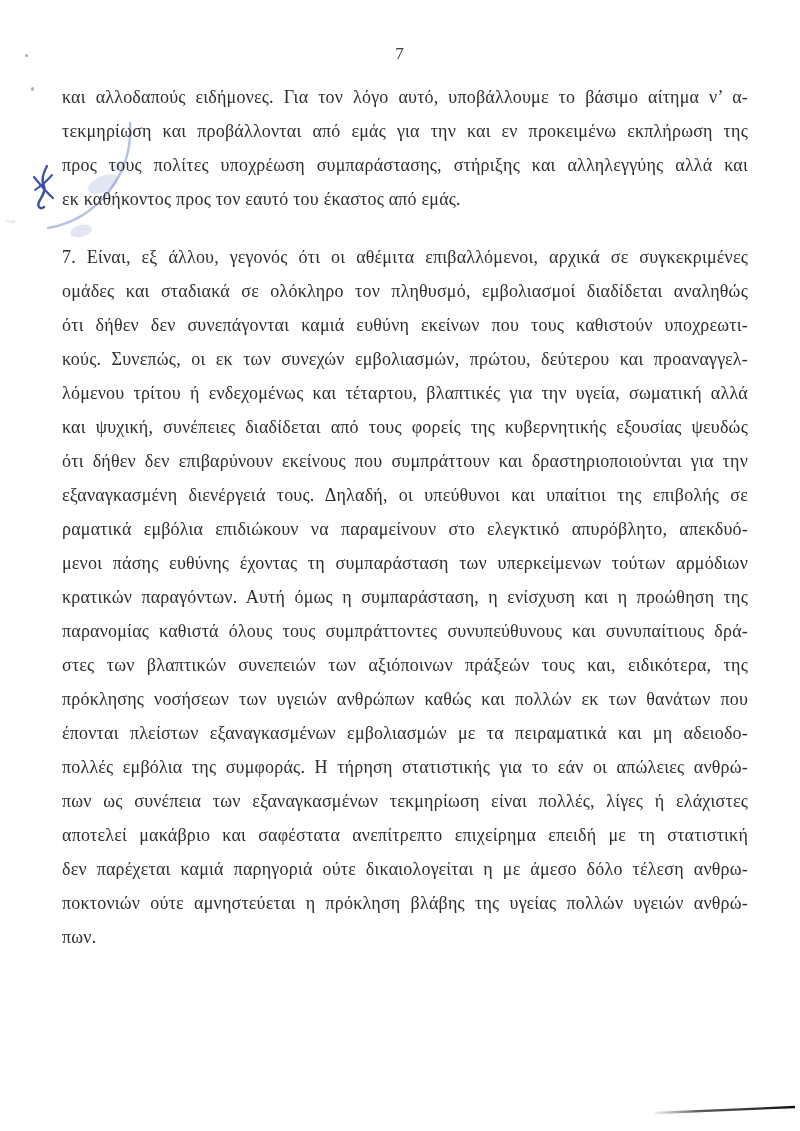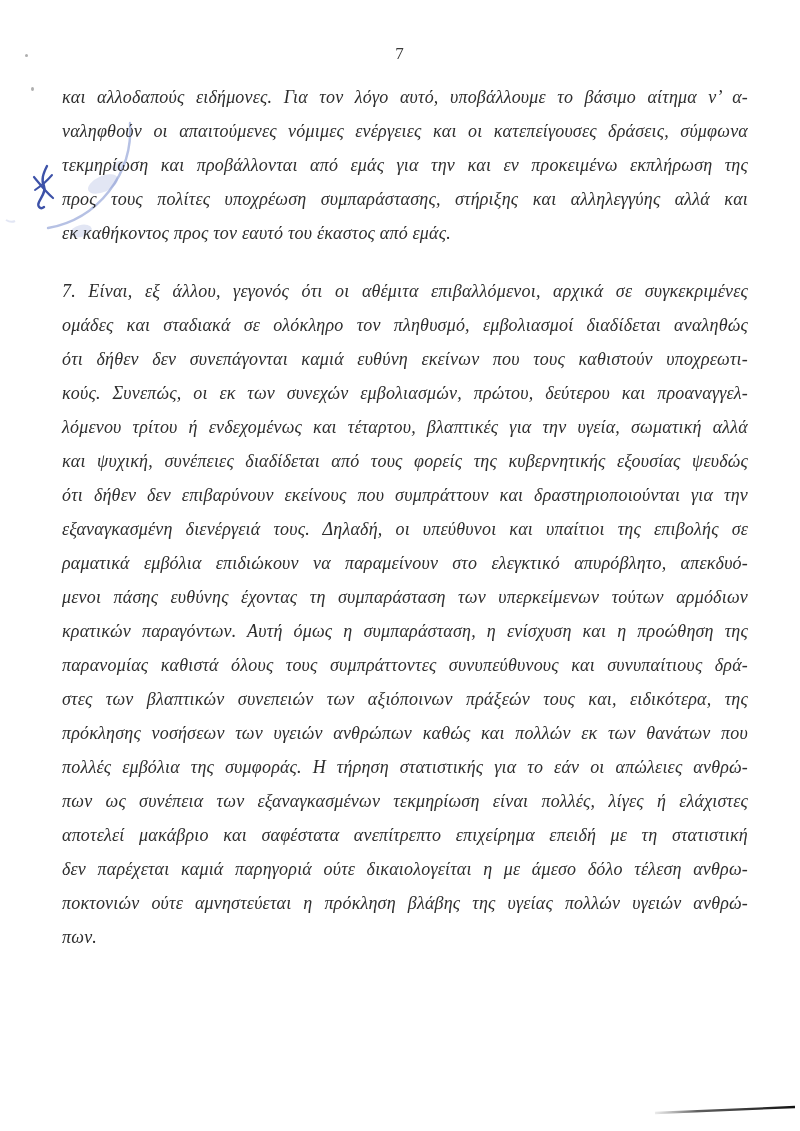--- a/index.html
+++ b/index.html
@@ -13,21 +13,20 @@
   }
   .page-number {
     position:absolute; top:44px; left:0; width:800px;
     text-align:center; font-size:17px; color:#3a3a3a;
     letter-spacing:1px;
   }
   .body-text {
     position:absolute; left:62px; top:80px; width:686px;
     font-size:18px; line-height:34px; color:var(--ink);
     letter-spacing:0.2px;
-    font-style:italic;
   }
   .para + .para { margin-top:24px; }
   .line { text-align:justify; text-align-last:justify; white-space:normal; }
   .line.shortlast { text-align-last:left; }
   
   .paraph { position:absolute; left:30px; top:164px; width:30px; height:52px; }
   
   .stamp { position:absolute; left:0; top:96px; width:150px; height:172px; filter:blur(0.5px); }
   
   .speck { position:absolute; width:3px; height:3px; border-radius:50%; background:#9a9a9a; opacity:0.8; }
@@ -56,40 +55,40 @@
     <path d="M4,13 C9,19 15,27 23,34" fill="none" stroke-width="2.2" stroke-linecap="round" stroke="#3d52a8"></path>
     <path d="M22,11 C17,17 11,22 5,26" fill="none" stroke-width="2" stroke-linecap="round" stroke="#3d52a8"></path>
   </svg>
 
   <div class="speck s1"></div>
   <div class="speck s2"></div>
 
   <div class="body-text">
       <div class="para">
         <div class="line">και αλλοδαπούς ειδήμονες. Για τον λόγο αυτό, υποβάλλουμε το βάσιμο αίτημα ν’ α-</div>
-        <div class="line">ναληφθούν οι απαιτούμενες νόμιμες ενέργειες και οι κατεπείγουσες δράσεις, σύμφωνα</div>
         <div class="line">τεκμηρίωση και προβάλλονται από εμάς για την και εν προκειμένω εκπλήρωση της</div>
         <div class="line">προς τους πολίτες υποχρέωση συμπαράστασης, στήριξης και αλληλεγγύης αλλά και</div>
         <div class="line shortlast">εκ καθήκοντος προς τον εαυτό του έκαστος από εμάς.</div>
       </div>
       <div class="para">
         <div class="line">7. Είναι, εξ άλλου, γεγονός ότι οι αθέμιτα επιβαλλόμενοι, αρχικά σε συγκεκριμένες</div>
         <div class="line">ομάδες και σταδιακά σε ολόκληρο τον πληθυσμό, εμβολιασμοί διαδίδεται αναληθώς</div>
         <div class="line">ότι δήθεν δεν συνεπάγονται καμιά ευθύνη εκείνων που τους καθιστούν υποχρεωτι-</div>
         <div class="line">κούς. Συνεπώς, οι εκ των συνεχών εμβολιασμών, πρώτου, δεύτερου και προαναγγελ-</div>
         <div class="line">λόμενου τρίτου ή ενδεχομένως και τέταρτου, βλαπτικές για την υγεία, σωματική αλλά</div>
         <div class="line">και ψυχική, συνέπειες διαδίδεται από τους φορείς της κυβερνητικής εξουσίας ψευδώς</div>
         <div class="line">ότι δήθεν δεν επιβαρύνουν εκείνους που συμπράττουν και δραστηριοποιούνται για την</div>
         <div class="line">εξαναγκασμένη διενέργειά τους. Δηλαδή, οι υπεύθυνοι και υπαίτιοι της επιβολής σε</div>
         <div class="line">ραματικά εμβόλια επιδιώκουν να παραμείνουν στο ελεγκτικό απυρόβλητο, απεκδυό-</div>
         <div class="line">μενοι πάσης ευθύνης έχοντας τη συμπαράσταση των υπερκείμενων τούτων αρμόδιων</div>
         <div class="line">κρατικών παραγόντων. Αυτή όμως η συμπαράσταση, η ενίσχυση και η προώθηση της</div>
         <div class="line">παρανομίας καθιστά όλους τους συμπράττοντες συνυπεύθυνους και συνυπαίτιους δρά-</div>
         <div class="line">στες των βλαπτικών συνεπειών των αξιόποινων πράξεών τους και, ειδικότερα, της</div>
         <div class="line">πρόκλησης νοσήσεων των υγειών ανθρώπων καθώς και πολλών εκ των θανάτων που</div>
+        <div class="line">έπονται πλείστων εξαναγκασμένων εμβολιασμών με τα πειραματικά και μη αδειοδο-</div>
         <div class="line">πολλές εμβόλια της συμφοράς. Η τήρηση στατιστικής για το εάν οι απώλειες ανθρώ-</div>
         <div class="line">πων ως συνέπεια των εξαναγκασμένων τεκμηρίωση είναι πολλές, λίγες ή ελάχιστες</div>
         <div class="line">αποτελεί μακάβριο και σαφέστατα ανεπίτρεπτο επιχείρημα επειδή με τη στατιστική</div>
         <div class="line">δεν παρέχεται καμιά παρηγοριά ούτε δικαιολογείται η με άμεσο δόλο τέλεση ανθρω-</div>
         <div class="line">ποκτονιών ούτε αμνηστεύεται η πρόκληση βλάβης της υγείας πολλών υγειών ανθρώ-</div>
         <div class="line shortlast">πων.</div>
       </div>
     </div>
 
   <svg class="bottom-line" viewBox="0 0 155 22">

